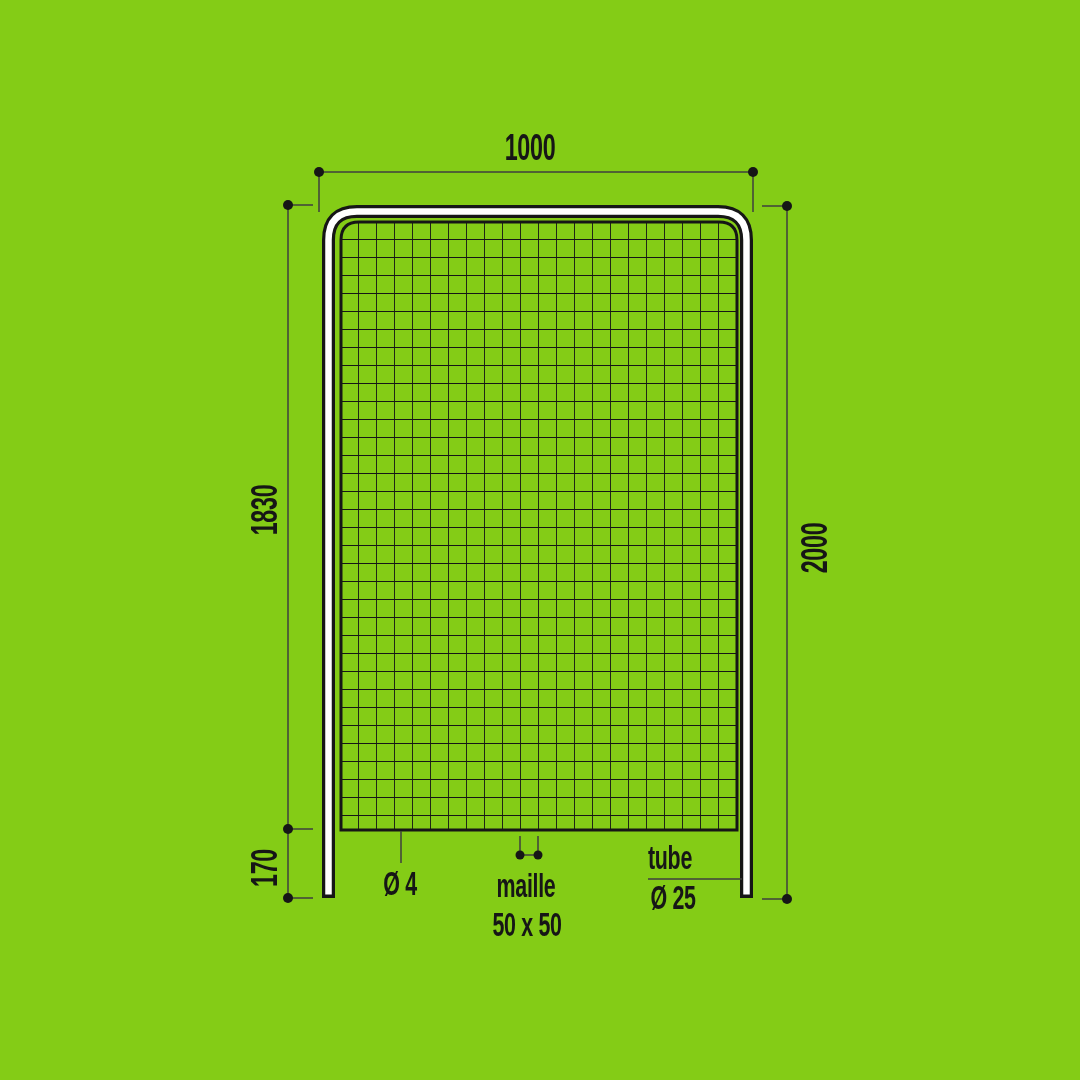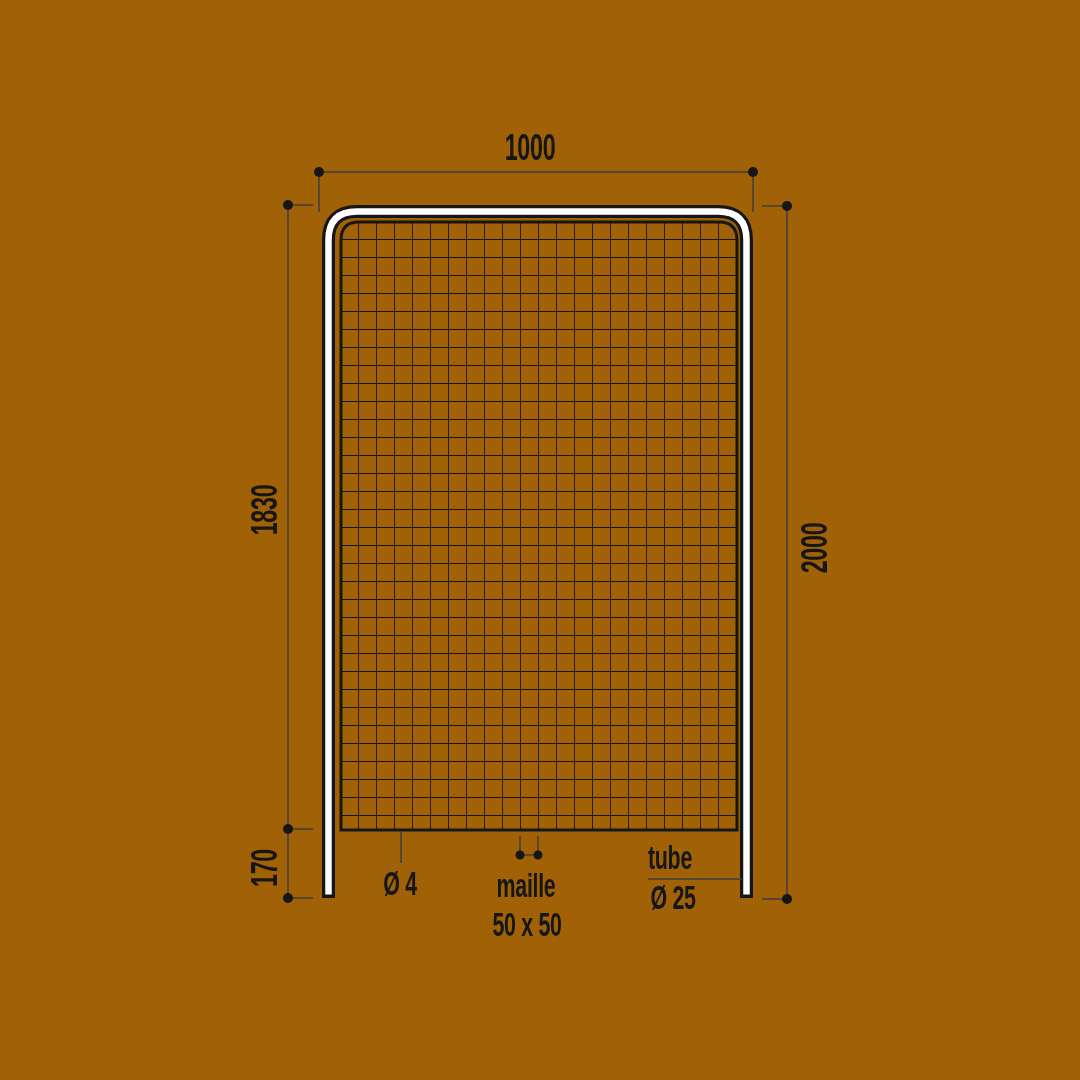--- a/index.html
+++ b/index.html
@@ -3,21 +3,21 @@
 <meta charset="utf-8">
 <style>
   html, body {
     margin: 0;
     padding: 0;
     background: #ffffff;
   }
   .canvas {
     width: 1080px;
     height: 1080px;
-    background: #a16207;
+    background: #84cc16;
     position: relative;
     overflow: hidden;
   }
   svg { display: block; }
   .dim-text {
     font-family: "Liberation Sans", sans-serif;
     font-weight: 700;
     font-size: 37px;
     fill: #161616;
     letter-spacing: -0.5px;

